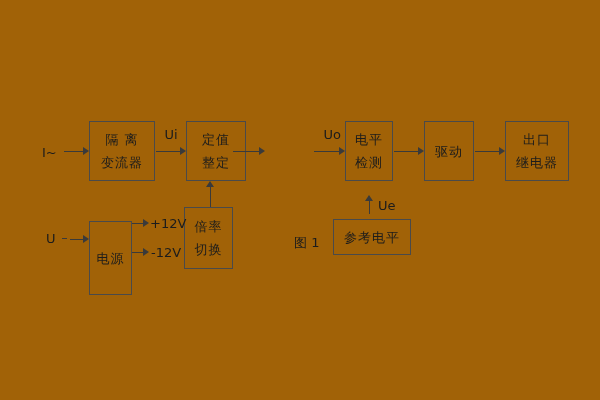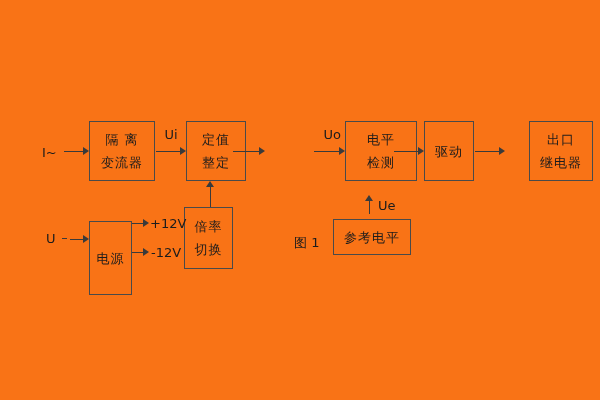--- a/index.html
+++ b/index.html
@@ -1,18 +1,18 @@
 <!DOCTYPE html>
 <html><head>
 <meta charset="utf-8">
 <style>
   html,body { margin:0; padding:0; background:#ffffff; }
   .canvas {
     position:relative; width:600px; height:400px; overflow:hidden;
-    background:#f97316; color:#1c1c1c;
+    background:#a16207; color:#1c1c1c;
     font-family:"DejaVu Sans","Liberation Sans",sans-serif;
   }
   .box {
     position:absolute; box-sizing:border-box;
     border:1px solid #4a4a4a; background:transparent;
     display:flex; flex-direction:column; align-items:center; justify-content:center;
     gap:10px; font-size:13px; letter-spacing:1px; line-height:1;
   }
   .lbl { position:absolute; font-size:13px; line-height:1; white-space:nowrap; }
   .lbl.big { font-size:13px; }
@@ -37,30 +37,30 @@
     <span>隔 离</span>
     <span>变流器</span>
   </div>
 
   <div class="box" style="left:186px;top:121px;width:60px;height:60px">
     <span>定值</span>
     <span>整定</span>
   </div>
 
 
-  <div class="box" style="left:345px;top:121px;width:72px;height:60px">
+  <div class="box" style="left:345px;top:121px;width:48px;height:60px">
     <span>电平</span>
     <span>检测</span>
   </div>
 
   <div class="box" style="left:424px;top:121px;width:50px;height:60px">
     <span>驱动</span>
   </div>
 
-  <div class="box" style="left:529px;top:121px;width:64px;height:60px">
+  <div class="box" style="left:505px;top:121px;width:64px;height:60px">
     <span>出口</span>
     <span>继电器</span>
   </div>
 
   <div class="box" style="left:89px;top:221px;width:43px;height:74px">
     <span>电源</span>
   </div>
 
   <div class="box" style="left:184px;top:207px;width:49px;height:62px">
     <span>倍率</span>

